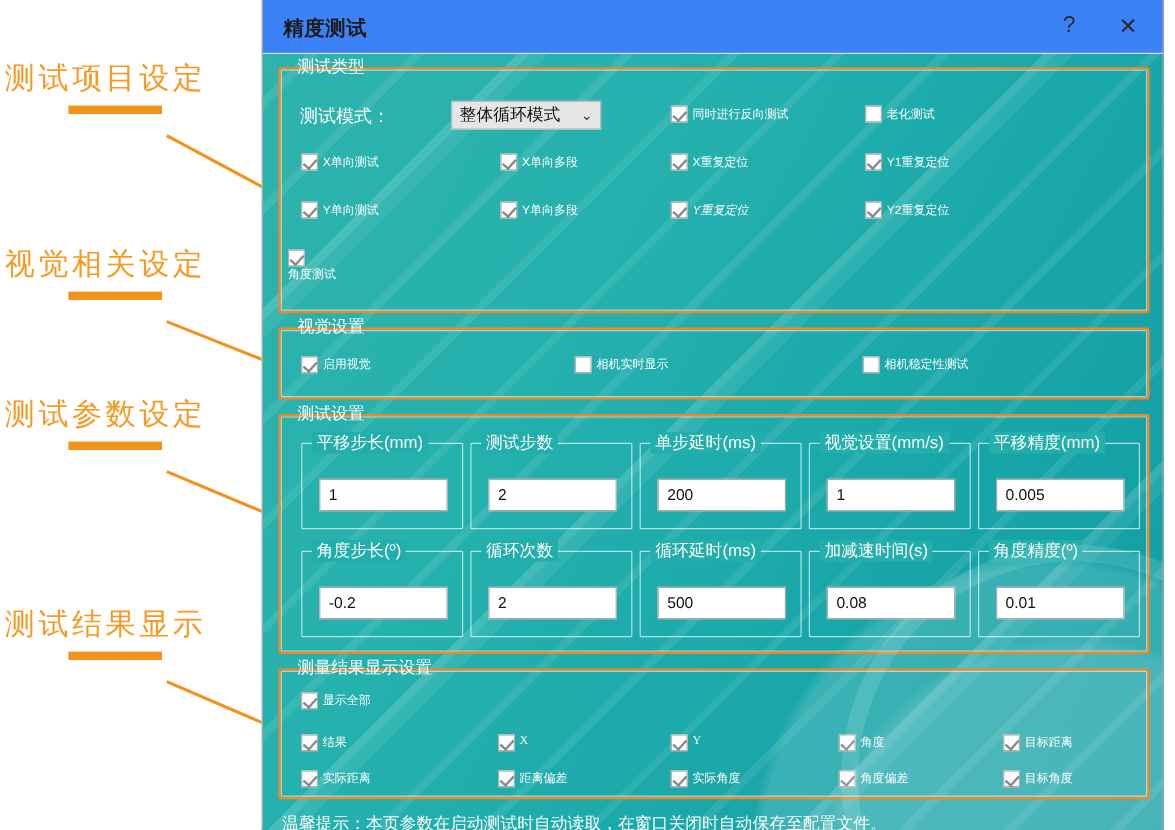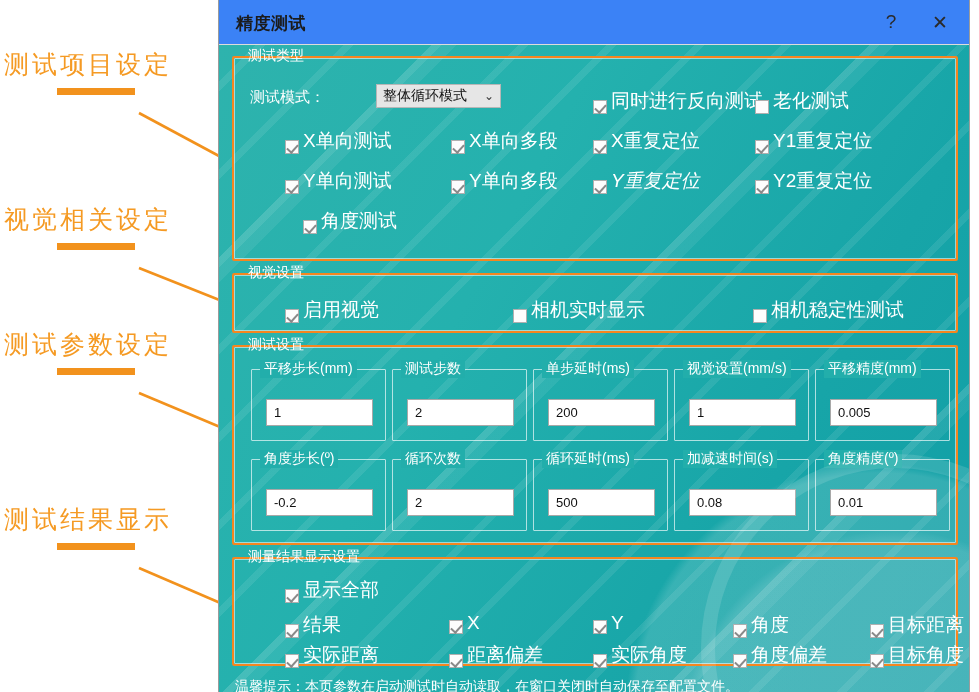--- a/index.html
+++ b/index.html
@@ -94,22 +94,22 @@
     background: transparent; white-space: nowrap; z-index: 3;
   }
   .group-title::before{
     content:""; position:absolute; left:0; right:0; top:9px; bottom:0;
     background: linear-gradient(180deg, rgba(43,178,175,0.0) 0%, rgba(38,175,175,0.0) 100%);
     z-index:-1;
   }
 
   
   .cb {
-    position: absolute; display: flex; align-items: flex-end;
-    font-size: 19px; color: #ffffff; white-space: nowrap; margin-left: 34px;
+    position: absolute; display: flex; align-items: flex-start;
+    font-size: 10px; color: #ffffff; white-space: nowrap;
   }
   .cb .box {
     width: 14px; height: 14px; background: #fdfdfd;
     border: 1px solid #b0b0b0; margin-right: 4px;
     position: relative; flex: none;
   }
   .cb.on .box::after {
     content: ""; position: absolute; left: 3px; top: 1px;
     width: 5px; height: 9px;
     border: solid #8a8a8a; border-width: 0 2px 2px 0;
@@ -235,21 +235,21 @@
         </div>
         <div class="cb on" style="left:325px; top:110px;font-style:italic;">
           <span class="box"></span>
           <span>Y重复定位</span>
         </div>
         <div class="cb on" style="left:487px; top:110px;">
           <span class="box"></span>
           <span>Y2重复定位</span>
         </div>
 
-        <div class="cb on" style="left:35px; top:150px;">
+        <div class="cb on" style="left:6px; top:150px;flex-direction:column;">
           <span class="box"></span>
           <span>角度测试</span>
         </div>
       </div>
 
       <div class="group" style="left:13px; top:228px; width:726px; height:60px;">
         <div class="group-inner"></div>
         <div class="group-title">视觉设置</div>
 
         <div class="cb on" style="left:17px; top:22px;">
@@ -306,21 +306,21 @@
         <div class="pgroup" style="left:440px; top:112px; width:135px; height:72px;">
           <div class="pt">加减速时间(s)</div>
           <div class="pinput" style="width:107px;">0.08</div>
         </div>
         <div class="pgroup" style="left:581px; top:112px; width:135px; height:72px;">
           <div class="pt">角度精度(º)</div>
           <div class="pinput" style="width:107px;">0.01</div>
         </div>
       </div>
 
-      <div class="group" style="left:13px; top:512px; width:726px; height:109px;">
+      <div class="group" style="left:13px; top:512px; width:726px; height:109px;font-family:Liberation Serif, serif;">
         <div class="group-inner"></div>
         <div class="group-title">测量结果显示设置</div>
 
         <div class="cb on" style="left:17px; top:18px;">
           <span class="box"></span>
           <span>显示全部</span>
         </div>
 
         <div class="cb on" style="left:17px; top:53px;">
           <span class="box"></span>

